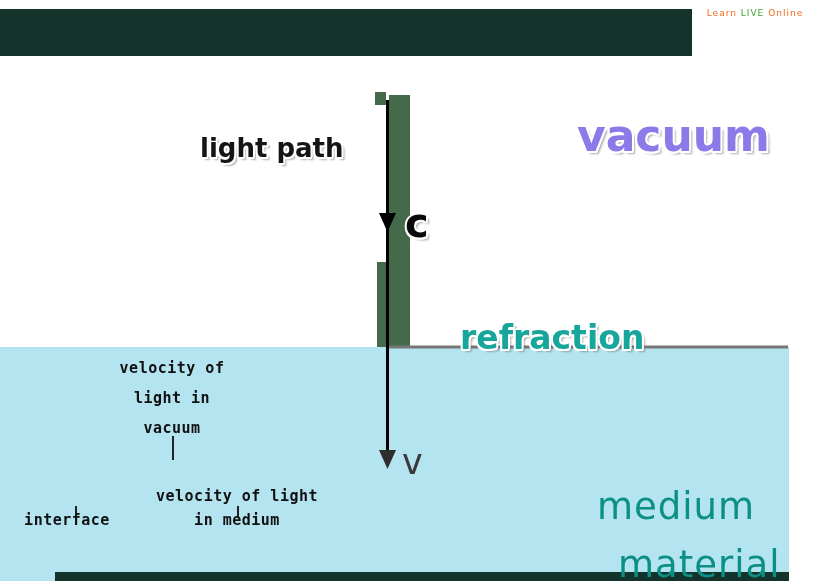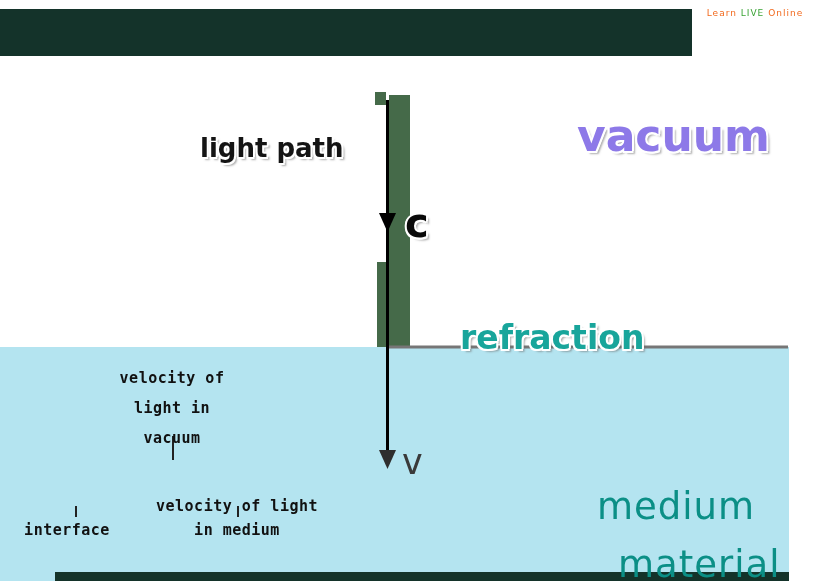--- a/index.html
+++ b/index.html
@@ -63,21 +63,21 @@
   .medium-word{
     position:absolute;font-size:37px;color:#0b8f86;
     font-weight:normal;letter-spacing:1px;
   }
   .medium-word.l1{left:597px;top:485px;}
   .medium-word.l2{left:618px;top:543px;}
   
   .anno{
     position:absolute;text-align:center;
     font-family:"DejaVu Sans Mono",monospace;font-weight:bold;
-    font-size:15px;color:#111;letter-spacing:0.5px;margin-top:10px;
+    font-size:15px;color:#111;letter-spacing:0.5px;
   }
   .anno div{line-height:30px;}
   .anno-top{left:102px;top:353px;width:140px;}
   .anno-left{left:14px;top:508px;width:106px;}
   .anno-left div{line-height:24px;}
   .anno-right{left:147px;top:484px;width:180px;}
   .anno-right div{line-height:24px;}
   .equation{
     position:absolute;left:62px;top:460px;
     font-size:44px;color:#000;letter-spacing:1px;white-space:nowrap;

